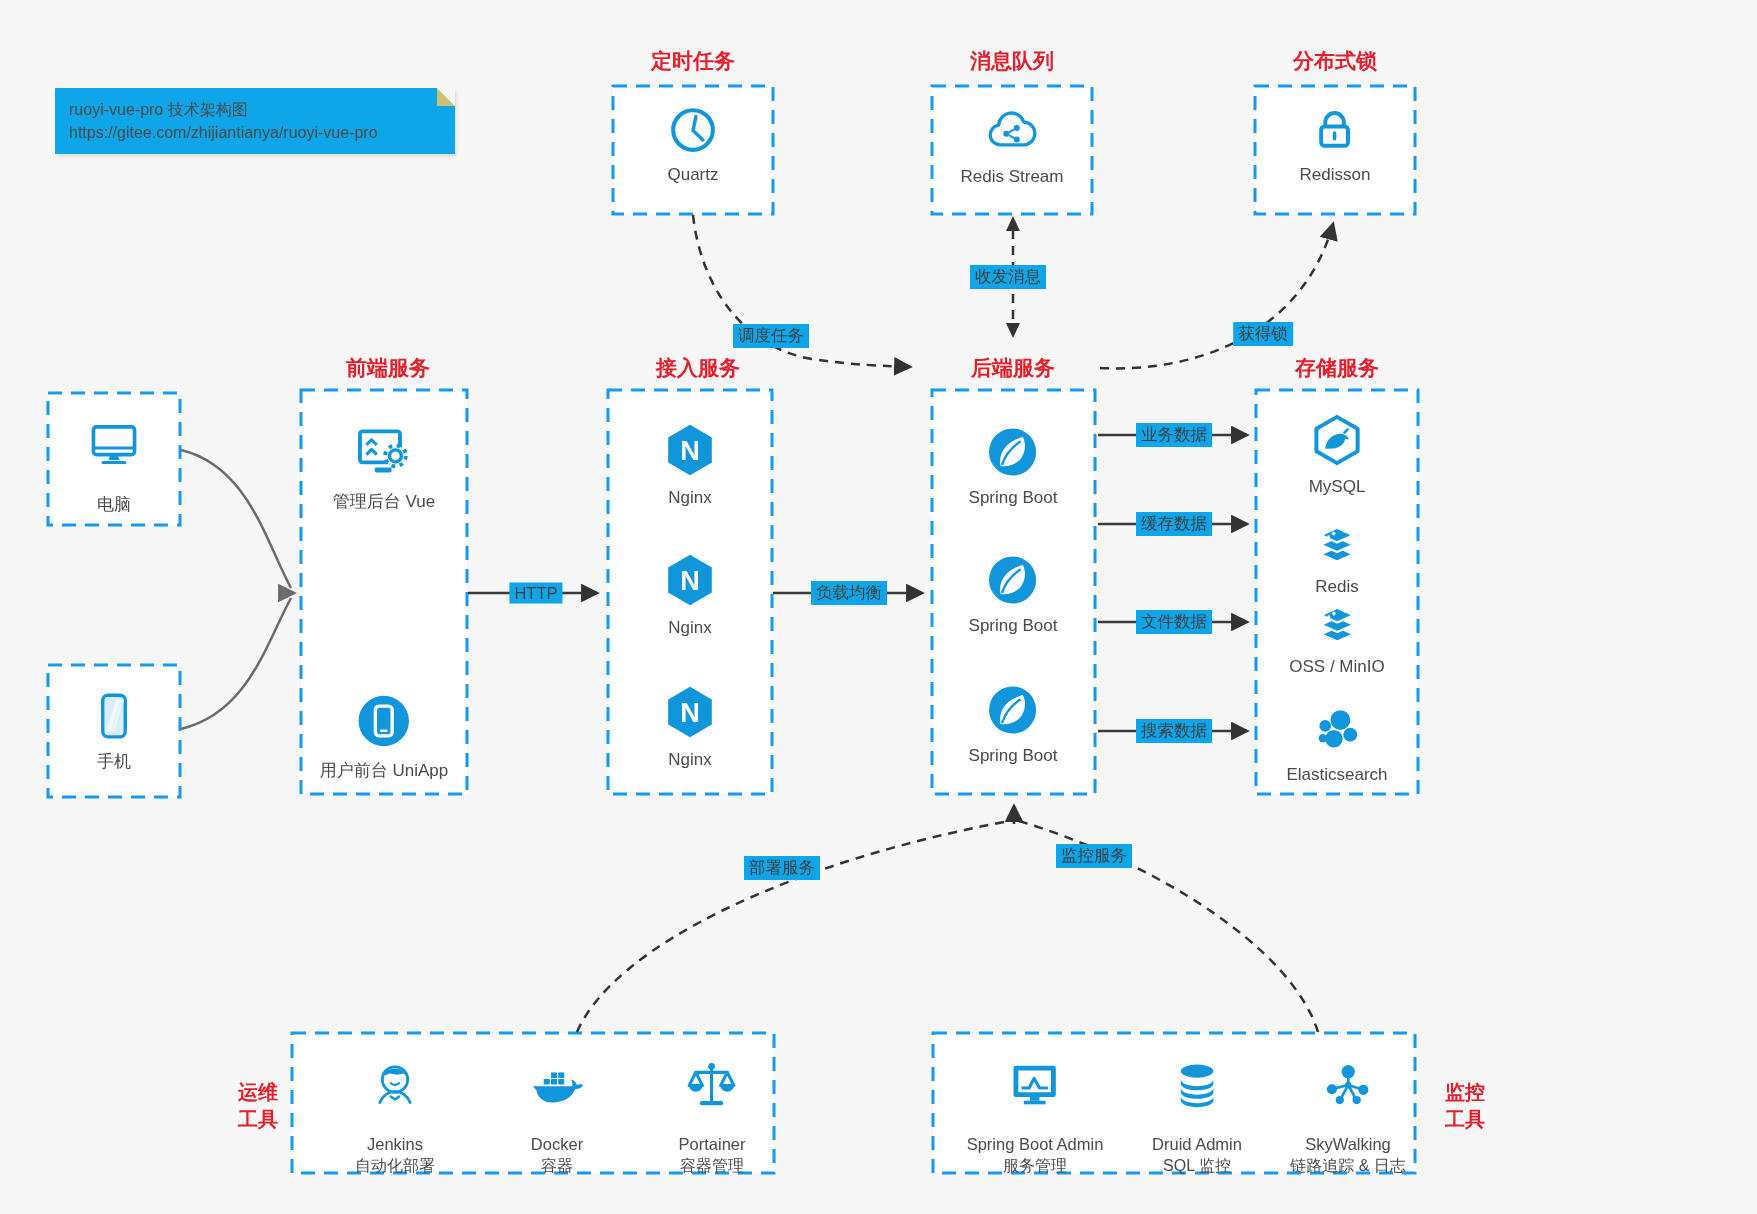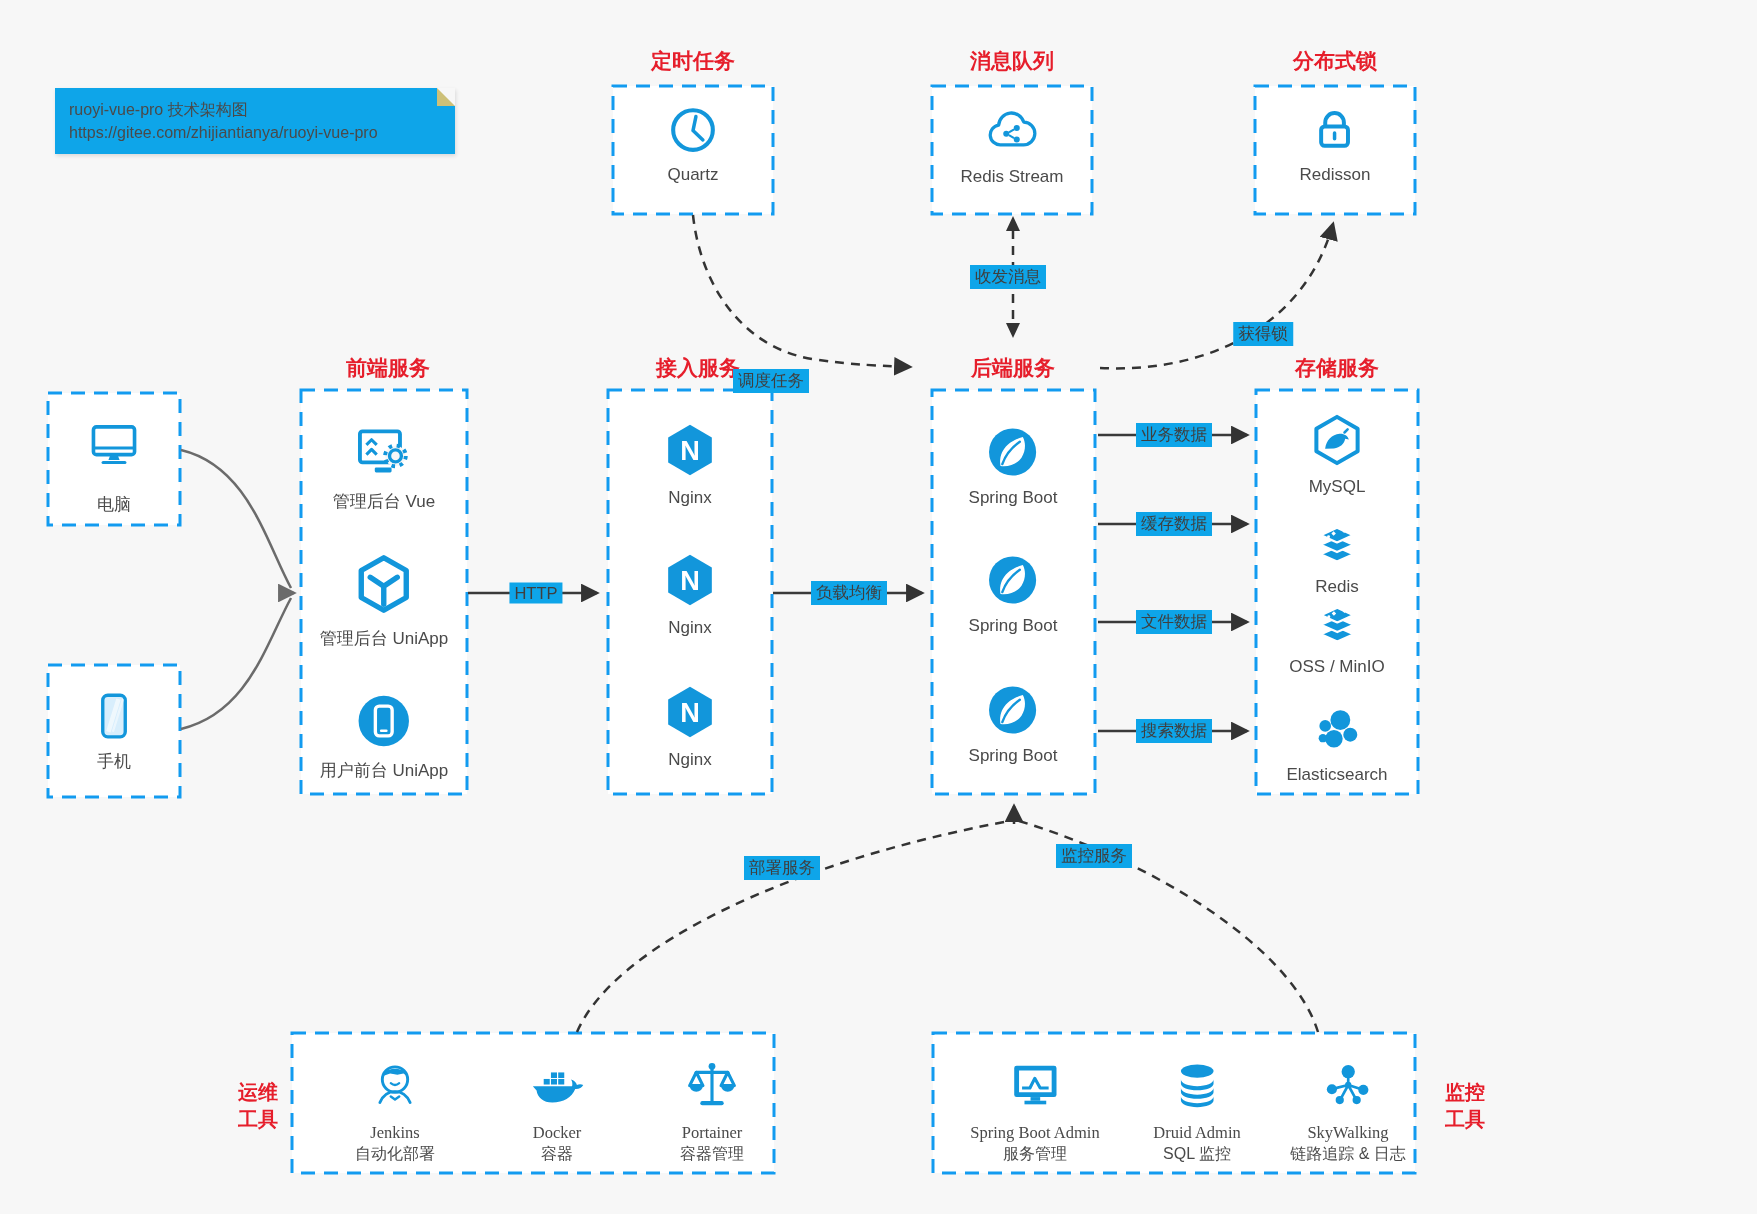--- a/index.html
+++ b/index.html
@@ -11,21 +11,21 @@
         line-height:23px;color:#4a4a4a;}
   .note::after{content:"";position:absolute;top:0;right:0;width:0;height:0;
         border-right:18px solid #f7f7f7;border-bottom:18px solid #cdc078;}
   .gtitle{position:absolute;transform:translate(-50%,-50%);color:#e61e2b;font-weight:bold;
         font-size:21px;white-space:nowrap;}
   .side-title{position:absolute;color:#e61e2b;font-weight:bold;font-size:20px;
         line-height:27px;text-align:center;white-space:nowrap;}
   .node{position:absolute;display:flex;flex-direction:column;align-items:center;
         transform:translateX(-50%);}
   .nlabel{margin-top:7px;font-size:17px;color:#4a4a4a;white-space:nowrap;text-align:center;}
-  .nname{margin-top:8px;font-size:16.5px;color:#4a4a4a;line-height:21px;white-space:nowrap;font-family:Liberation Serif, serif;}
+  .nname{margin-top:20px;font-size:16.5px;color:#4a4a4a;line-height:21px;white-space:nowrap;}
   .ndesc{font-size:16px;color:#4a4a4a;line-height:21px;white-space:nowrap;}
   .elabel{position:absolute;transform:translate(-50%,-50%);background:#0ea5e9;
         padding:1px 5px;font-size:16.5px;color:#3f3f3f;white-space:nowrap;}
 </style>
 </head>
 <body>
 
 <div class="canvas">
 
   <svg class="underlay" width="1757" height="1214" viewBox="0 0 1757 1214">
@@ -152,27 +152,20 @@
     <svg width="62" height="62" viewBox="0 0 48 48">
       <rect x="5.5" y="8" width="31" height="24" rx="2" fill="#fff" stroke="#1296db" stroke-width="3"></rect>
       <path d="M10.5 18.5 l4 -4 4 4 M10.5 26 l4 -4 4 4" stroke="#1296db" stroke-width="2.4" fill="none" stroke-linejoin="round"></path>
       <circle cx="33" cy="27" r="8" fill="#f7f7f7" stroke="#1296db" stroke-width="3" stroke-dasharray="2.8 3.6"></circle>
       <circle cx="33" cy="27" r="4.6" fill="none" stroke="#1296db" stroke-width="2.6"></circle>
       <rect x="17" y="36" width="13" height="3.8" rx="1" fill="#1296db"></rect>
     </svg>
     <div class="nlabel">管理后台 Vue</div>
   </div>
 
-  <div class="node" style="left:384px;top:548px;">
-    <svg width="72" height="72" viewBox="0 0 48 48">
-      <path d="M24 6.5 L39 15 V33 L24 41.5 L9 33 V15 Z" fill="#fff" stroke="#1296db" stroke-width="3.6" stroke-linejoin="round"></path>
-      <path d="M24 25.5 L15 19.5 M24 25.5 L33 19.5 M24 25.5 V37.5" stroke="#1296db" stroke-width="3.6" fill="none" stroke-linecap="round"></path>
-    </svg>
-    <div class="nlabel">管理后台 UniApp</div>
-  </div>
 
   <div class="node" style="left:384px;top:690px;">
     <svg width="62" height="62" viewBox="0 0 48 48">
       <circle cx="24" cy="24" r="19.5" fill="#1296db"></circle>
       <rect x="17.5" y="12.5" width="13" height="23" rx="3" fill="none" stroke="#fff" stroke-width="2.6"></rect>
       <path d="M22 31.5 h4" stroke="#fff" stroke-width="2" stroke-linecap="round"></path>
     </svg>
     <div class="nlabel">用户前台 UniApp</div>
   </div>
 
@@ -357,19 +350,19 @@
     <div class="nname">SkyWalking</div>
     <div class="ndesc">链路追踪 &amp; 日志</div>
   </div>
 
   <div class="elabel" style="left:536px;top:593px;">HTTP</div>
   <div class="elabel" style="left:849px;top:593px;">负载均衡</div>
   <div class="elabel" style="left:1174px;top:435px;">业务数据</div>
   <div class="elabel" style="left:1174px;top:524px;">缓存数据</div>
   <div class="elabel" style="left:1174px;top:622px;">文件数据</div>
   <div class="elabel" style="left:1174px;top:731px;">搜索数据</div>
-  <div class="elabel" style="left:771px;top:336px;margin-top:45px;">调度任务</div>
+  <div class="elabel" style="left:771px;top:336px;">调度任务</div>
   <div class="elabel" style="left:1008px;top:277px;">收发消息</div>
   <div class="elabel" style="left:1263px;top:334px;">获得锁</div>
   <div class="elabel" style="left:782px;top:868px;">部署服务</div>
   <div class="elabel" style="left:1094px;top:856px;">监控服务</div>
 
 </div>
 
 </body></html>

